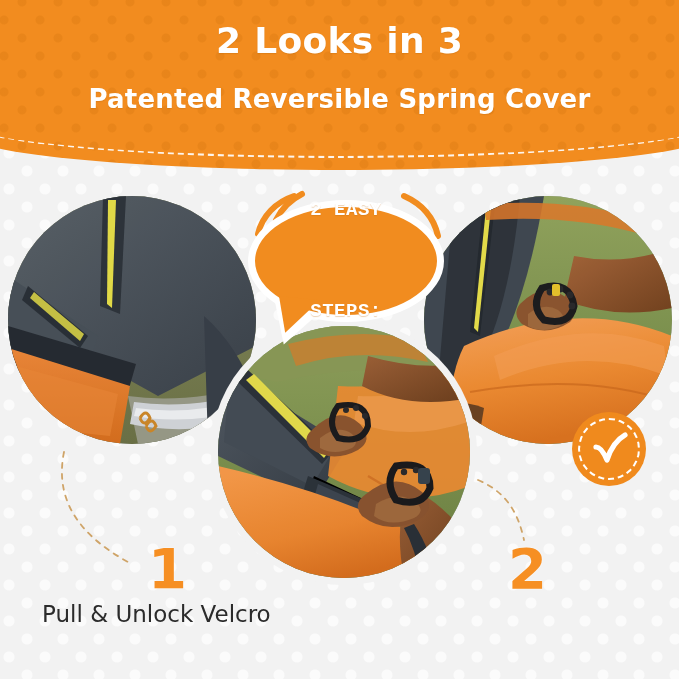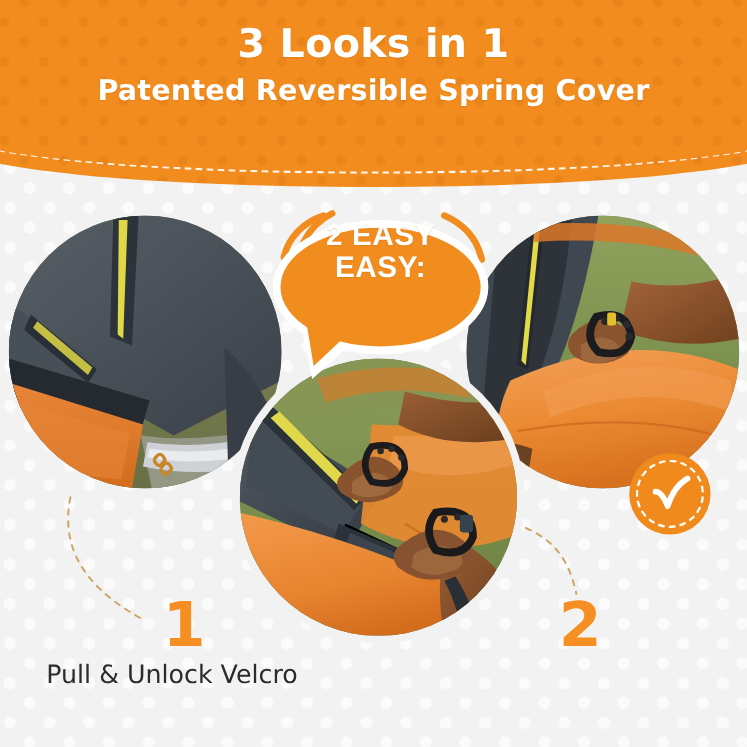--- a/index.html
+++ b/index.html
@@ -49,21 +49,21 @@
     font-family:"DejaVu Sans", sans-serif;
     font-size:36px;font-weight:bold;
     letter-spacing:.3px;
     line-height:1.05;
     text-shadow:0 1px 1px rgba(190,105,15,.35);
   }
   .hdr-sub{
     font-family:"DejaVu Sans", sans-serif;
     font-size:26px;font-weight:bold;
     letter-spacing:.2px;
-    margin-top:8px;
+    margin-top:24px;
     text-shadow:0 1px 1px rgba(190,105,15,.35);
   }
 
   
   .photo{
     position:absolute;
     border-radius:50%;
     overflow:hidden;
     background:#9aa0a6;
   }
@@ -95,24 +95,24 @@
   .bubble-tail-in{
     position:absolute;left:45px;top:108px;
     width:0;height:0;
     border-left:10px solid transparent;
     border-right:31px solid transparent;
     border-top:36px solid #f18c1f;
     transform:rotate(6deg);
   }
   .bubble-text{
     position:absolute;left:16px;top:10px;width:196px;height:122px;
-    display:flex;flex-direction:column;align-items:center;justify-content:flex-start;
+    display:flex;flex-direction:column;align-items:center;justify-content:space-between;
     color:#fff;text-align:center;
-    font-family:Liberation Sans, sans-serif;
-    font-weight:bold;font-size:27px;line-height:1.08;
+    font-family:Liberation Mono, monospace;
+    font-weight:bold;font-size:19px;line-height:1.08;
     letter-spacing:.5px;
     text-shadow:0 1px 1px rgba(190,105,15,.3);
   }
   .swoosh{position:absolute;left:0;top:0;width:230px;height:160px;overflow:visible;}
 
   
   .check-badge{
     position:absolute;left:572px;top:412px;
     width:74px;height:74px;border-radius:50%;
     background:#f08a1d;
@@ -151,21 +151,21 @@
   #step-cap-2{left:404px;top:601px;}
 </style>
 </head>
 <body>
 
 <div id="stage">
 
   <div class="banner"></div>
   <div class="banner-dash"></div>
   <div class="banner-text">
-    <div class="hdr-title">3 Looks in 1</div>
+    <div class="hdr-title">2 Looks in 3</div>
     <div class="hdr-sub">Patented Reversible Spring Cover</div>
   </div>
 
   <div class="photo" id="photo-left">
     <svg viewBox="0 0 248 248" preserveAspectRatio="xMidYMid slice">
       <defs>
         <linearGradient id="gGray" x1="0" y1="0" x2="1" y2="1">
           <stop offset="0%" stop-color="#5b636b"></stop>
             <stop offset="100%" stop-color="#3c434b"></stop>
         </linearGradient>
@@ -301,21 +301,21 @@
     <svg class="swoosh" viewBox="0 0 230 160">
       <path d="M26,44 C30,26 44,12 62,6" fill="none" stroke="#f18c1f" stroke-width="6" stroke-linecap="round"></path>
       <path d="M44,30 C50,18 58,10 70,4" fill="none" stroke="#f18c1f" stroke-width="6" stroke-linecap="round"></path>
       <path d="M206,46 C202,28 190,14 172,6" fill="none" stroke="#f18c1f" stroke-width="6" stroke-linecap="round"></path>
     </svg>
     <div class="bubble-tail"></div>
     <div class="bubble"></div>
     <div class="bubble-tail-in"></div>
     <div class="bubble-text">
       <span>2 EASY</span>
-      <span>EASY:</span>
+      <span>STEPS:</span>
     </div>
   </div>
 
   <div class="check-badge">
     <div class="check-ring"></div>
     <svg class="check-glyph" viewBox="0 0 44 44">
       <path d="M9,20 C13,20 17,26 20,33 C24,20 31,12 38,8" fill="none" stroke="#ffffff" stroke-width="5.2" stroke-linecap="round" stroke-linejoin="round"></path>
     </svg>
   </div>
 

